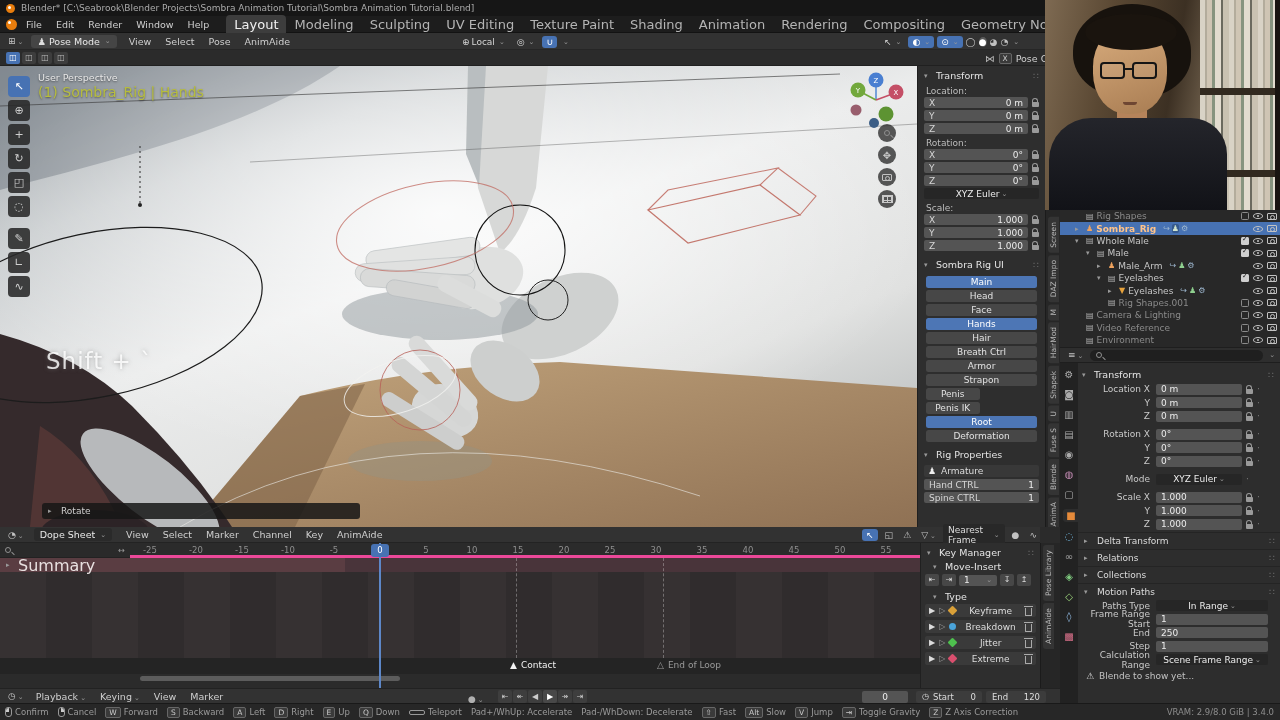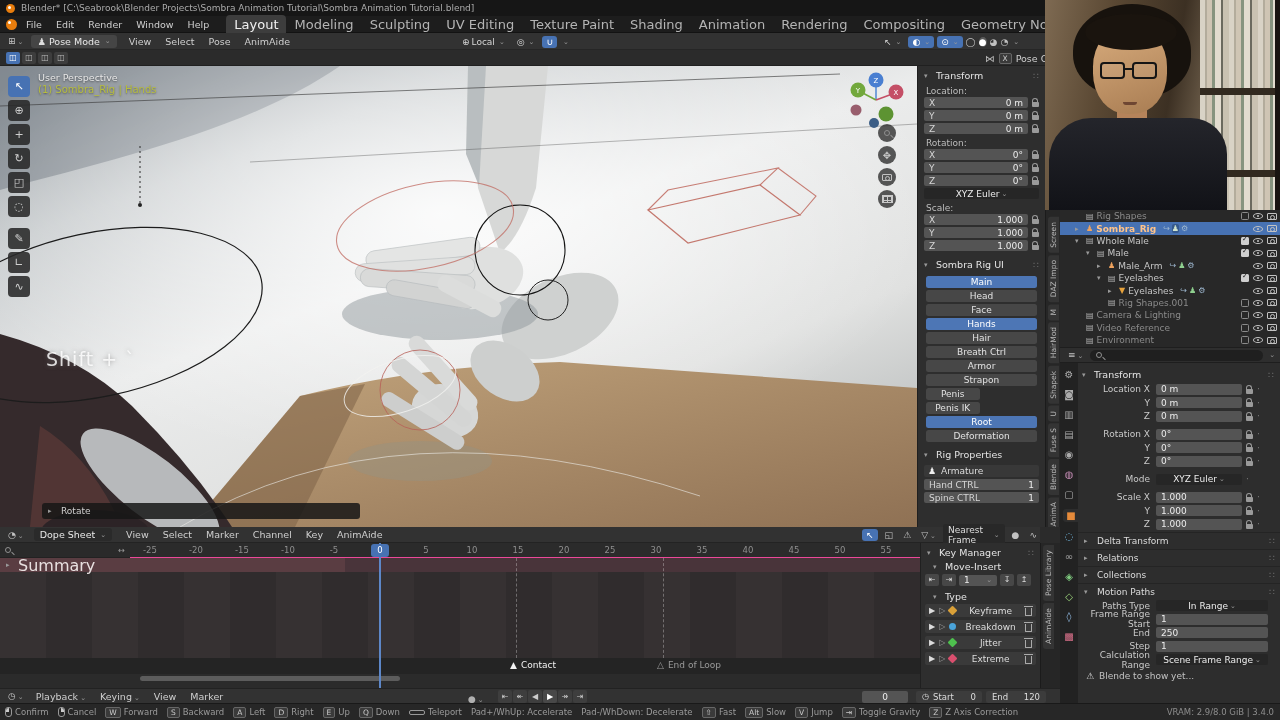--- a/index.html
+++ b/index.html
@@ -32,22 +32,22 @@
   .mid-cluster { position:absolute; left:458px; top:0; height:17px; display:flex; align-items:center; gap:4px; }
   .pilltool { display:flex; align-items:center; gap:2px; font-size:9px; color:#d5d5d5; padding:1px 4px; border-radius:3px; }
   .pilltool.on { background:#4772b3; color:#fff; }
   .right-cluster { position:absolute; left:880px; top:0; height:17px; display:flex; align-items:center; gap:3px; }
   .shade-ball { font-size:9px; color:#c0c0c0; }
   .shade-ball.on { color:#ffffff; background:#5a5a5a; border-radius:50%; }
 
   
   .viewport { position:absolute; left:0; top:66px; width:917px; height:461px; overflow:hidden; background:#9aa0a5; }
   .vp-label { position:absolute; left:38px; top:6px; font-size:9.5px; color:#e8e8e8; text-shadow:0 1px 2px rgba(0,0,0,.5); }
-  .vp-obj { position:absolute; left:38px; top:18px; font-size:10px; color:#b7bd3e; text-shadow:0 1px 2px rgba(0,0,0,.45);text-align:right; }
-  .screencast { position:absolute; left:46px; top:282px; font-size:19px; color:rgba(255,255,255,.82); text-shadow:0 0 4px rgba(120,120,120,.6); letter-spacing:1px; }
+  .vp-obj { position:absolute; left:38px; top:18px; font-size:14px; color:#b7bd3e; text-shadow:0 1px 2px rgba(0,0,0,.45);text-align:right; }
+  .screencast { position:absolute; left:46px; top:282px; font-size:23px; color:rgba(255,255,255,.82); text-shadow:0 0 4px rgba(120,120,120,.6); letter-spacing:1px; }
   .op-panel { position:absolute; left:42px; top:437px; width:318px; height:16px; background:rgba(22,22,22,.85); border-radius:3px; display:flex; align-items:center; gap:5px; padding-left:6px; font-size:9px; color:#cfcfcf; }
   .vp-tools { position:absolute; left:8px; top:10px; display:flex; flex-direction:column; gap:3px; }
   .vp-tool { width:22px; height:21px; background:rgba(40,40,40,.88); border-radius:4px; color:#cfcfcf; font-size:11px; display:flex; align-items:center; justify-content:center; }
   .vp-tool.on { background:#4772b3; color:#fff; }
   .vp-tool.gap { margin-top:8px; }
   .gizmo { position:absolute; left:843px; top:4px; }
   .nav-btn { position:absolute; width:18px; height:18px; border-radius:50%; background:rgba(35,35,35,.75); color:#c9c9c9; display:flex; align-items:center; justify-content:center; font-size:10px; }
 
   
   .npanel { position:absolute; left:917px; top:66px; width:128px; height:461px; background:#2e2e2e; border-left:1px solid #1f1f1f; font-size:9px; overflow:hidden; }
@@ -93,21 +93,21 @@
   .cpanel { display:flex; align-items:center; gap:5px; height:17px; padding-left:6px; color:#dcdcdc; border-top:1px solid #242424; }
   .cpanel .dots{ margin-left:auto; margin-right:5px; }
   .warn-row { display:flex; align-items:center; gap:5px; padding:4px 0 0 8px; color:#c2c2c2; }
 
   
   .dope { position:absolute; left:0; top:527px; width:1060px; height:161px; background:#2b2b2b; }
   .ds-header { position:absolute; left:0; top:0; width:1040px; height:16px; background:#323232; display:flex; align-items:center; gap:2px; padding-left:5px; border-bottom:1px solid #232323; }
   .ds-right { position:absolute; left:862px; top:0; height:16px; display:flex; align-items:center; gap:4px; }
   .dd-pill { display:flex; align-items:center; gap:3px; background:#282828; border-radius:3px; padding:1px 5px; font-size:9px; color:#ddd; }
   .ds-search { position:absolute; left:0; top:16px; width:130px; height:15px; background:#2a2a2a; display:flex; align-items:center; gap:4px; padding-left:5px; border-bottom:1px solid #222; }
-  .ruler { position:absolute; left:130px; top:16px; width:790px; height:15px; background:#2b2b2b; border-bottom:1px solid #ec4899; }
+  .ruler { position:absolute; left:130px; top:16px; width:790px; height:15px; background:#2b2b2b; border-bottom:3px solid #ec4899; }
   .tick { position:absolute; top:2px; transform:translateX(-50%); font-size:8.5px; color:#8f8f8f; }
   .ph-badge { position:absolute; top:17px; width:18px; height:13px; background:#4772b3; border-radius:3px; color:#fff; font-size:8.5px; text-align:center; line-height:13px; transform:translateX(-50%); z-index:6; }
   .keyarea { position:absolute; left:0; top:31px; width:920px; height:100px;
      background:repeating-linear-gradient(90deg,#363132 0 46px,#302c2d 46px 92px); }
   .sum-band { position:absolute; left:0; top:31px; width:345px; height:14px; background:#5a3d42; display:flex; align-items:center; gap:4px; padding-left:6px; z-index:3;}
   .sum-band2 { position:absolute; left:345px; top:31px; width:575px; height:14px; background:#49343a; z-index:2;}
   .playhead { position:absolute; top:16px; width:2px; height:145px; background:#5d87c8; z-index:5; }
   .mline { position:absolute; top:31px; height:100px; width:0; border-left:1px dashed rgba(230,230,230,.35); z-index:4; }
   .marker-row { position:absolute; left:0; top:131px; width:920px; height:16px; background:#242424; z-index:4;}
   .marker { position:absolute; top:2px; display:flex; gap:4px; align-items:center; font-size:9px; color:#9a9a9a; }

